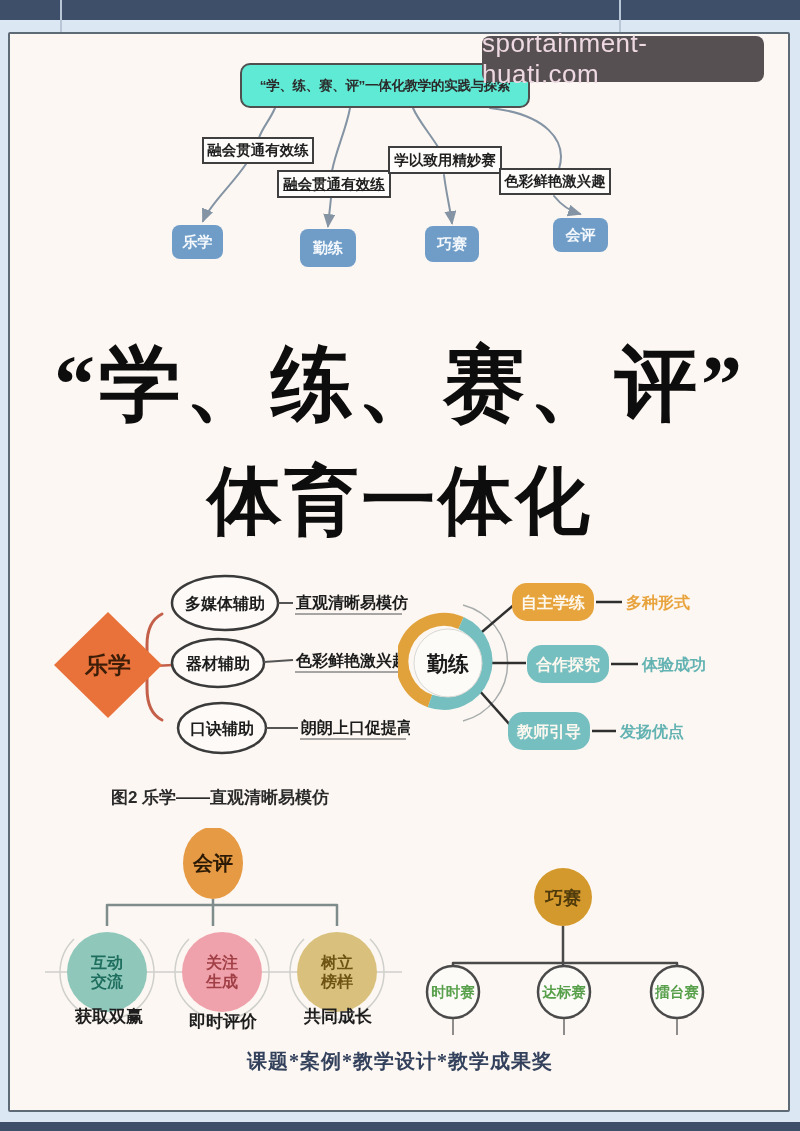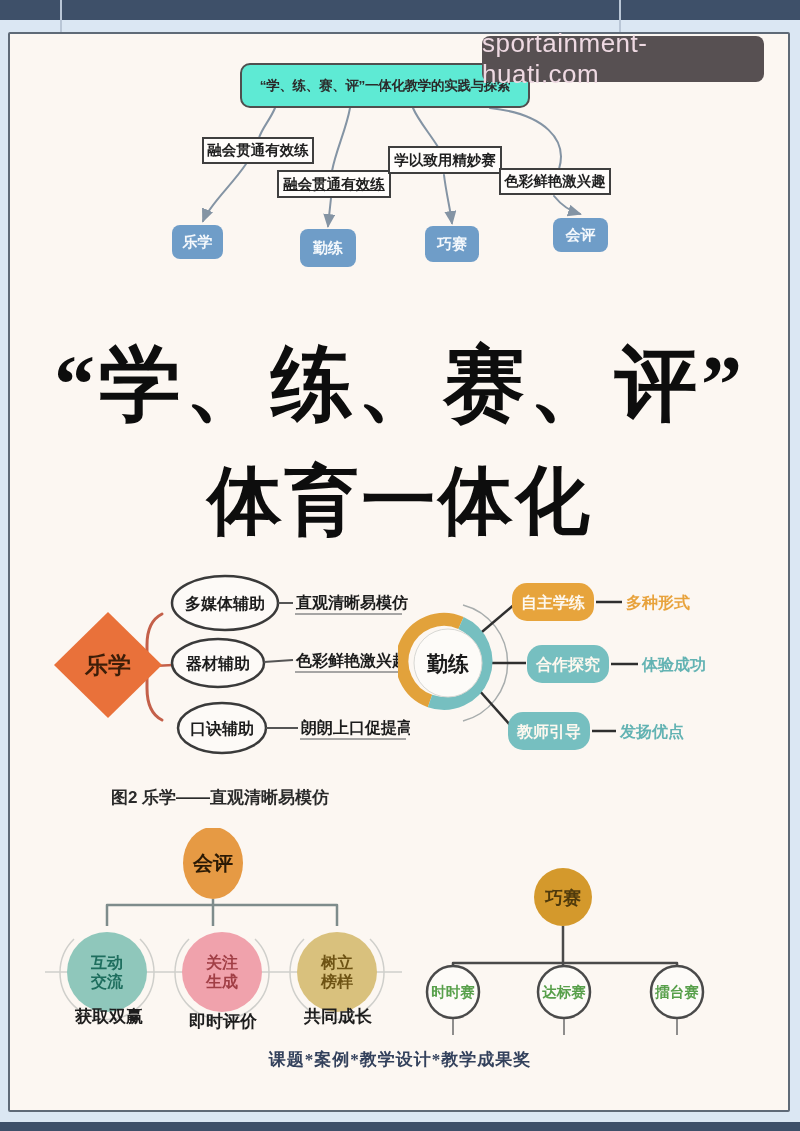--- a/index.html
+++ b/index.html
@@ -27,21 +27,21 @@
                font-size:15px; display:flex; align-items:center; justify-content:center; z-index:5; }
   .fig-caption { font-weight:bold; color:#2a2a2a; text-align:center; }
   
   .main-title-1 { left:0; top:330px; width:800px; text-align:center;
                   font-family:"Liberation Serif", serif; font-weight:bold; font-size:82px;
                   color:#0d0d0d; letter-spacing:4px; white-space:nowrap; }
   .main-title-2 { left:0; top:452px; width:800px; text-align:center;
                   font-family:"Liberation Serif", serif; font-weight:bold; font-size:74px;
                   color:#0d0d0d; letter-spacing:3px; }
   .footer-line { left:0; top:1048px; width:800px; text-align:center;
-                 font-family:"Liberation Serif", serif; font-weight:bold; font-size:17px;
+                 font-family:"Liberation Serif", serif; font-weight:bold; font-size:20px;
                  color:#33415c; letter-spacing:1px; }
   svg text { font-family:"Liberation Sans", sans-serif; }
 </style>
 </head>
 <body>
 
 <div class="canvas">
 
   <div class="band top"></div>
   <div class="band bottom"></div>

